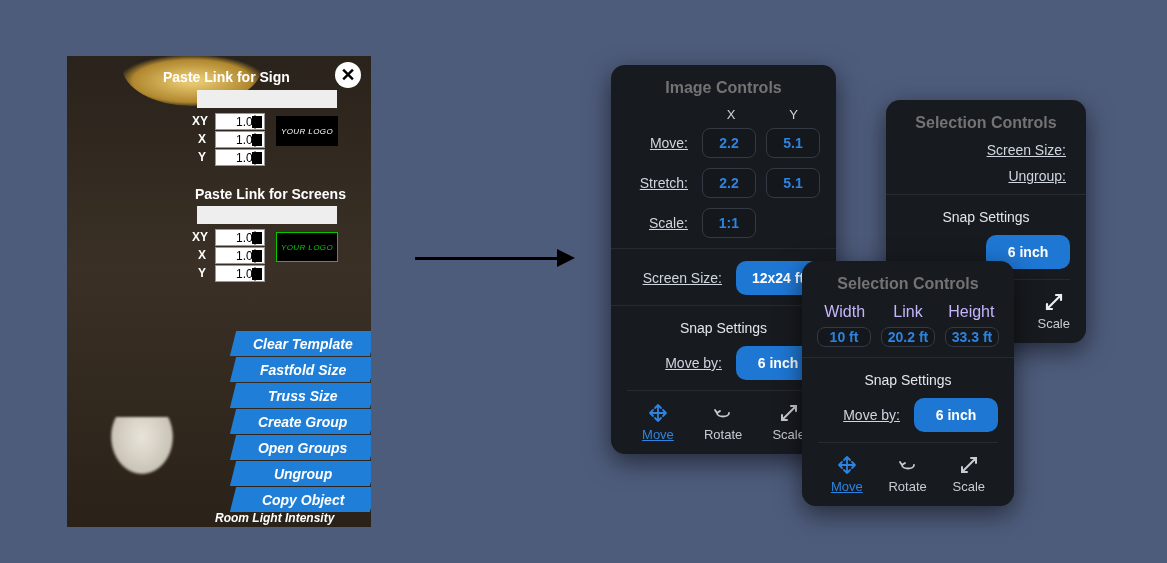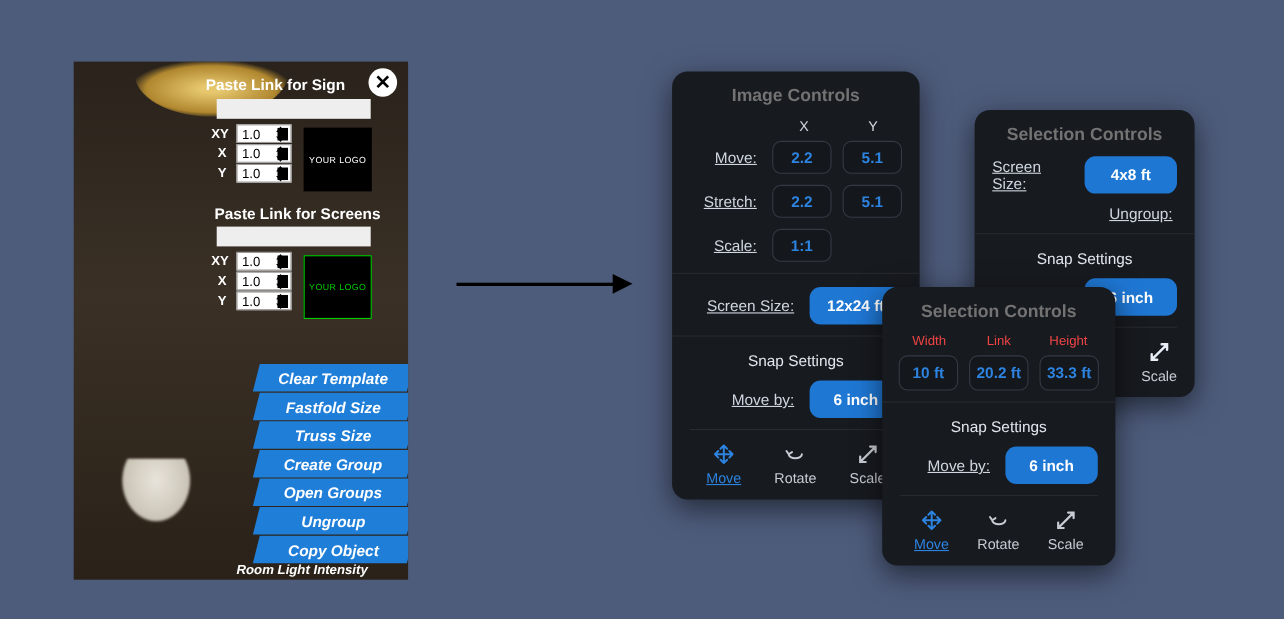--- a/index.html
+++ b/index.html
@@ -34,41 +34,41 @@
       background: #fff; color:#000; font-weight: bold; font-size: 18px;
       display:flex; align-items:center; justify-content:center;
       cursor:pointer;
     }
     .old-label { color:#fff; font-size:14px; font-weight:600; position:absolute; }
     .old-input {
       position:absolute; background:#eee; border:none; height:18px;
     }
     .num-input {
       position: absolute; height:17px; width:50px;
-      font-size:12px; padding-left:4px; background:#fff;
+      font-size:12px; padding-left:20px; background:#fff;
       border:1px solid #999; display:flex; align-items:center;
     }
     .num-input::after {
       content:""; position:absolute; right:2px; top:2px;
       width:10px; height:12px;
       background: #000;
       -webkit-mask-image: linear-gradient(#000, #000);
     }
     .spinner {
       position:absolute; right:1px; top:1px; width:12px; height:14px;
       display:flex; flex-direction:column; justify-content:space-between;
     }
     .spinner span { display:block; width:0; height:0; border-left:4px solid transparent; border-right:4px solid transparent; }
     .spinner .up { border-bottom:5px solid #000; }
     .spinner .dn { border-top:5px solid #000; }
 
     .logo-box {
-      position:absolute; width:62px; height:58px; background:#000;
+      position:absolute; width:62px; height:30px; background:#000;
       display:flex; align-items:center; justify-content:center;
-      font-size:8px; color:#fff; letter-spacing:0.4px;
+      font-size:8px; color:#fff; letter-spacing:0.4px;font-style:italic;
     }
     .logo-box.green { border:1px solid #0c0; color:#0c0; }
 
     .action-btn {
       position:absolute; left:166px; width:140px; height:25px;
       background:#1f7ed8; color:#fff; font-weight:700; font-style:italic;
       font-size:14px; display:flex; align-items:center; justify-content:center;
       transform: skewX(-14deg);
       cursor:pointer;
     }
@@ -124,35 +124,35 @@
 
     svg { display:block; }
 
     .hr { height:1px; background:#262a31; margin:10px -16px 0 -16px; }
 
     #panel-image { left:611px; top:65px; width:225px; }
     #panel-selB  { left:802px; top:261px; width:212px; }
     #panel-selA  { left:886px; top:100px; width:200px; }
 
     .triple { display:flex; gap:10px; justify-content:center; margin-bottom:6px; }
-    .triple .val-chip { min-width:54px; height:32px; }
-    .triple-heads { display:flex; gap:10px; justify-content:center; font-size:12px; color:#ef4444; margin-bottom:6px; }
+    .triple .val-chip { min-width:54px; height:20px; }
+    .triple-heads { display:flex; gap:10px; justify-content:center; font-size:16px; color:#c4b5fd; margin-bottom:6px; }
     .triple-heads span { width:54px; display:inline-block; text-align:center; }
 
   </style>
 </head>
 <body>
 
 <div class="old-panel">
   <div class="chandelier"></div>
   <div class="close-btn">
     <span>✕</span>
   </div>
 
-  <div class="old-label" style="left:96px; top:13px;margin-left:24px;">Paste Link for Sign</div>
+  <div class="old-label" style="left:96px; top:13px;">Paste Link for Sign</div>
   <input class="old-input" style="left: 130px; top: 34px; width: 140px;">
 
   <div class="old-label" style="left:125px; top:58px; font-size:12px;">XY</div>
   <div class="old-label" style="left:131px; top:76px; font-size:12px;">X</div>
   <div class="old-label" style="left:131px; top:94px; font-size:12px;">Y</div>
 
   <div class="num-input" style="left:148px; top:57px;">
       <span>1.0</span>
       <span class="spinner">
         <span class="up"></span>
@@ -240,21 +240,20 @@
 
 <div class="arrow">
   <div class="arrow-line"></div>
     <div class="arrow-head"></div>
 </div>
 
 <div id="panel-selA" class="panel">
   <div class="panel-title">Selection Controls</div>
   <div class="row">
     <span class="row-label">Screen Size:</span>
-    <span class="pill">4x8 ft</span>
   </div>
   <div class="row">
     <span class="row-label">Ungroup:</span>
   </div>
   <div class="hr"></div>
   <div class="panel-sub">Snap Settings</div>
   <div class="row" style="justify-content:flex-end;">
     <span class="pill">6 inch</span>
   </div>
   <div class="toolbar">

